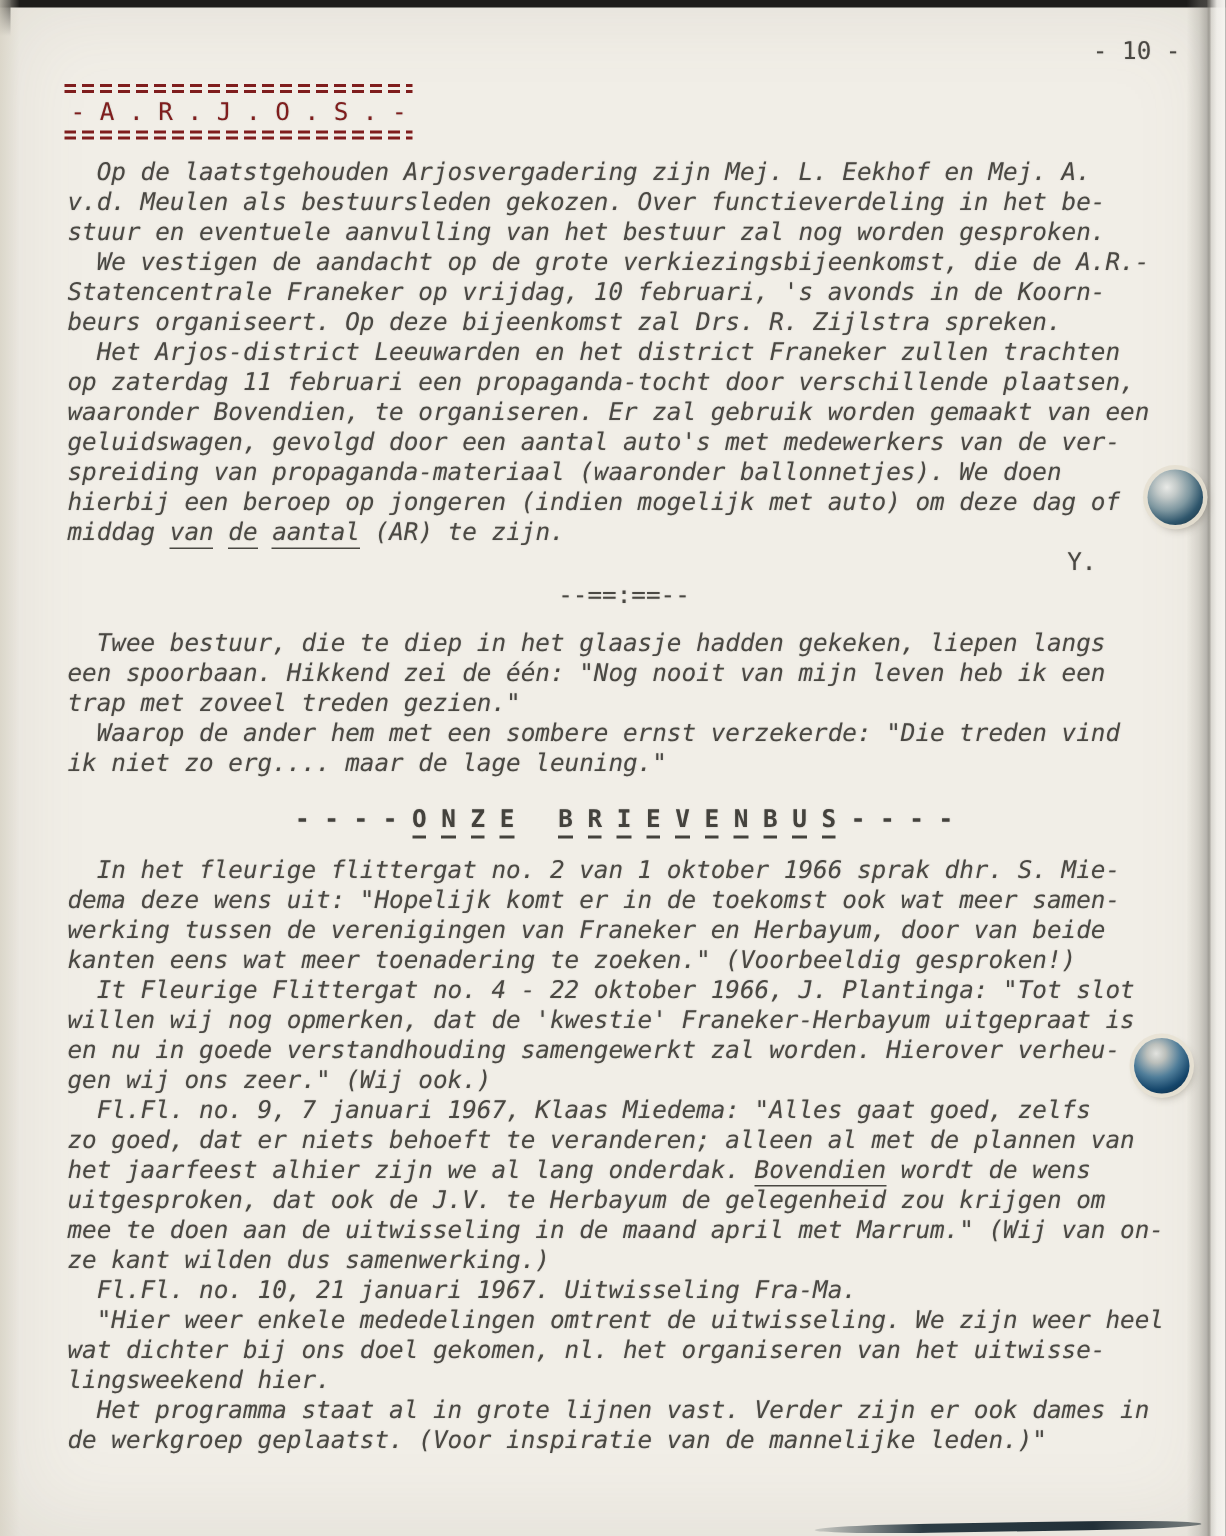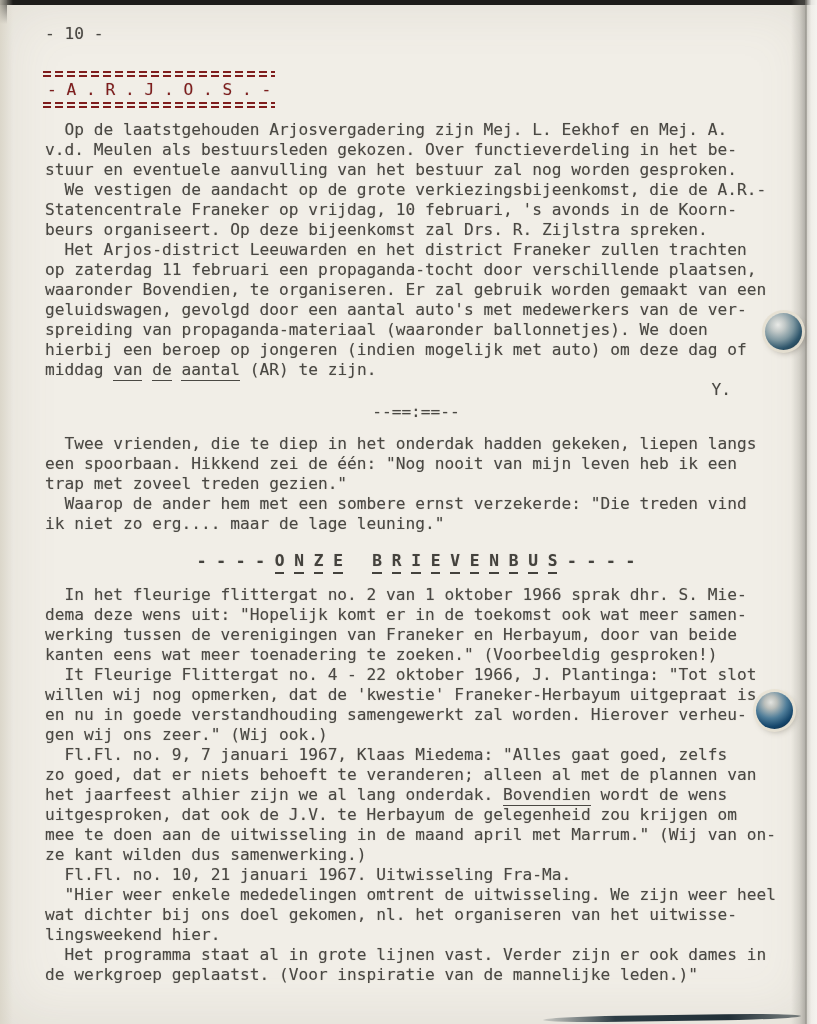--- a/index.html
+++ b/index.html
@@ -29,23 +29,23 @@
     box-shadow:0 0 0 3px rgba(230,224,210,.9), 2px 3px 6px rgba(90,85,70,.45); }
   #stud-bottom { left:756px; top:692px; width:37px; height:37px;
     background:radial-gradient(circle at 40% 28%, #e2e3df 0%, #bcc0bc 18%, #4f7d99 46%, #15466b 70%, #0a1c2c 100%);
     box-shadow:0 0 0 3px rgba(232,226,212,.9), 2px 3px 6px rgba(90,85,70,.4); }
   
   #doc {
     position:absolute; left:45px; top:24px; width:742px;
     color:#4a4843; font-size:16.2px; line-height:20px;
     text-shadow:0 0 1px rgba(74,72,67,.35);
   }
-  .line { white-space:pre; }
+  .line { white-space:pre;font-style:italic; }
   .ul { border-bottom:1.6px solid currentColor; padding-bottom:1px;text-align:right; }
-  .blk.pagenum { text-align:left; margin-bottom:26px; }
+  .blk.pagenum { text-align:right; margin-bottom:11px; }
   .blk.heading1 { display:inline-block; position:relative; padding:10px 2px; margin-bottom:10px; color:#7f1d1d; white-space:pre; }
   .blk.heading1::before, .blk.heading1::after {
     content:""; position:absolute; left:-2px; right:-2px; height:7px;
     background-image:
       repeating-linear-gradient(90deg, currentColor 0 8px, transparent 8px 12px),
       repeating-linear-gradient(90deg, currentColor 0 8px, transparent 8px 12px);
     background-size:100% 2px,100% 2px; background-position:0 0,0 4px; background-repeat:no-repeat;
   }
   .blk.heading1::before { top:1px; }
   .blk.heading1::after  { bottom:1px; }
@@ -66,21 +66,21 @@
         <div class="line"><span>Statencentrale Franeker op vrijdag, 10 februari, 's avonds in de Koorn-</span></div>
         <div class="line"><span>beurs organiseert. Op deze bijeenkomst zal Drs. R. Zijlstra spreken.</span></div>
         <div class="line"><span>  Het Arjos-district Leeuwarden en het district Franeker zullen trachten</span></div>
         <div class="line"><span>op zaterdag 11 februari een propaganda-tocht door verschillende plaatsen,</span></div>
         <div class="line"><span>waaronder Bovendien, te organiseren. Er zal gebruik worden gemaakt van een</span></div>
         <div class="line"><span>geluidswagen, gevolgd door een aantal auto's met medewerkers van de ver-</span></div>
         <div class="line"><span>spreiding van propaganda-materiaal (waaronder ballonnetjes). We doen</span></div>
         <div class="line"><span>hierbij een beroep op jongeren (indien mogelijk met auto) om deze dag of</span></div>
         <div class="line"><span>middag </span><span class="ul">van</span><span> </span><span class="ul">de</span><span> </span><span class="ul">aantal</span><span> (AR) te zijn.</span></div>
       </div><div class="blk right">Y.</div><div class="blk center">--==:==--</div><div class="blk lines">
-        <div class="line"><span>  Twee vrienden, die te diep in het onderdak hadden gekeken, liepen langs</span></div>
+        <div class="line"><span>  Twee bestuur, die te diep in het glaasje hadden gekeken, liepen langs</span></div>
         <div class="line"><span>een spoorbaan. Hikkend zei de één: "Nog nooit van mijn leven heb ik een</span></div>
         <div class="line"><span>trap met zoveel treden gezien."</span></div>
         <div class="line"><span>  Waarop de ander hem met een sombere ernst verzekerde: "Die treden vind</span></div>
         <div class="line"><span>ik niet zo erg.... maar de lage leuning."</span></div>
       </div><div class="blk heading2"><span>- - - - </span><span class="h2l">O</span><span> </span><span class="h2l">N</span><span> </span><span class="h2l">Z</span><span> </span><span class="h2l">E</span><span> </span><span> </span><span> </span><span class="h2l">B</span><span> </span><span class="h2l">R</span><span> </span><span class="h2l">I</span><span> </span><span class="h2l">E</span><span> </span><span class="h2l">V</span><span> </span><span class="h2l">E</span><span> </span><span class="h2l">N</span><span> </span><span class="h2l">B</span><span> </span><span class="h2l">U</span><span> </span><span class="h2l">S</span><span> - - - -</span></div><div class="blk lines">
         <div class="line"><span>  In het fleurige flittergat no. 2 van 1 oktober 1966 sprak dhr. S. Mie-</span></div>
         <div class="line"><span>dema deze wens uit: "Hopelijk komt er in de toekomst ook wat meer samen-</span></div>
         <div class="line"><span>werking tussen de verenigingen van Franeker en Herbayum, door van beide</span></div>
         <div class="line"><span>kanten eens wat meer toenadering te zoeken." (Voorbeeldig gesproken!)</span></div>
         <div class="line"><span>  It Fleurige Flittergat no. 4 - 22 oktober 1966, J. Plantinga: "Tot slot</span></div>

